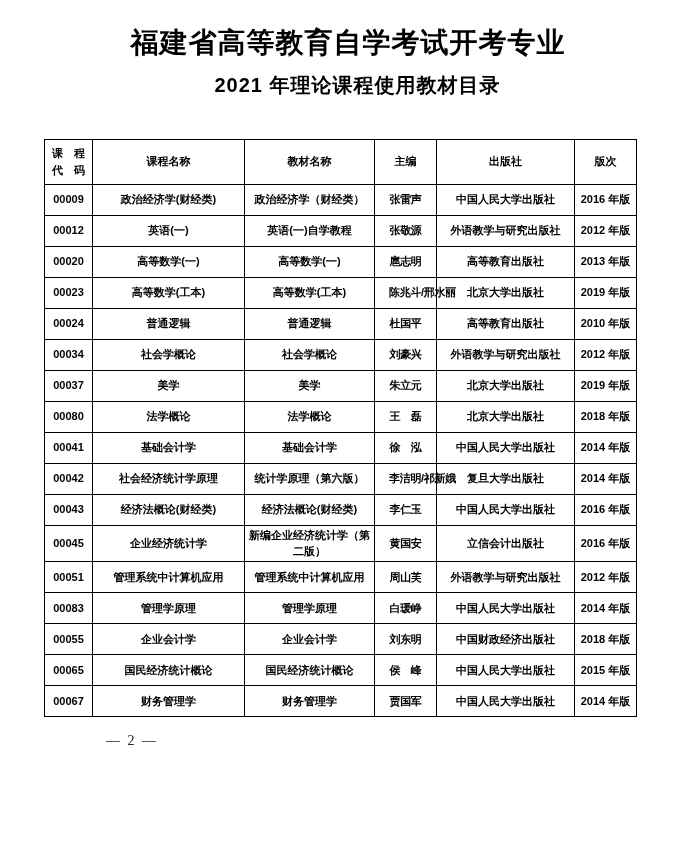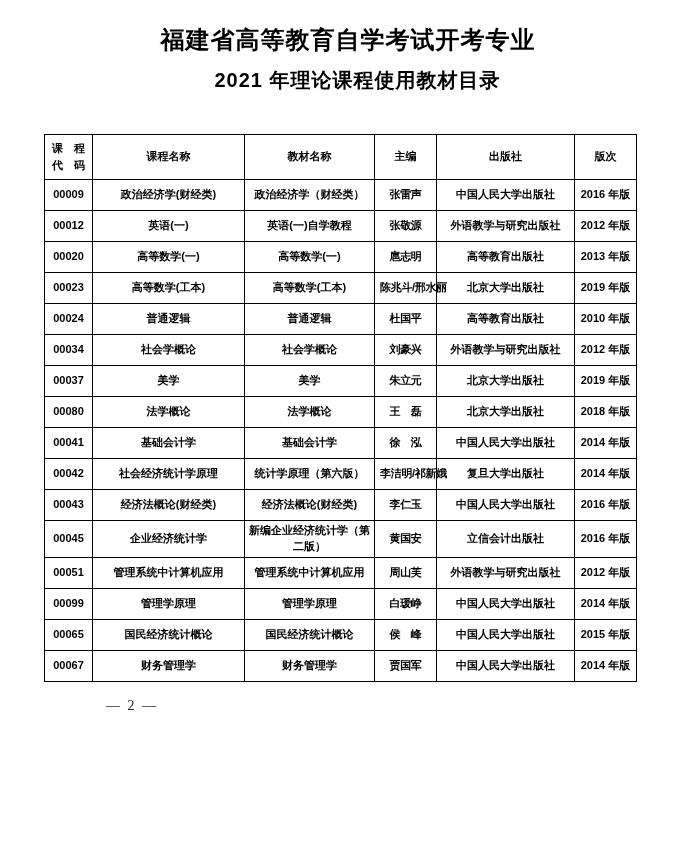--- a/index.html
+++ b/index.html
@@ -10,21 +10,21 @@
   body {
     width: 696px;
     height: 845px;
     position: relative;
     font-family: "Liberation Sans", "DejaVu Sans", sans-serif;
     color: #000;
     overflow: hidden;
   }
   .doc-title {
     text-align: center;
-    font-size: 24px;
+    font-size: 28px;
     font-weight: bold;
     margin: 26px 0 0 0;
     letter-spacing: 1px;
     line-height: 1.2;
   }
   .doc-subtitle {
     text-align: center;
     font-size: 20px;
     font-weight: bold;
     margin: 13px 0 0 0;
@@ -49,21 +49,21 @@
     line-height: 1.45;
     word-break: break-all;
   }
   table.catalog th {
     height: 40px;
   }
   table.catalog td {
     height: 26px;
   }
   table.catalog td.cell-editor {
-    padding: 2px 5px;
+    padding: 2px 14px;
     white-space: nowrap;
     letter-spacing: -0.3px;
   }
   .code-header-line {
     display: block;
     line-height: 1.5;
   }
   .page-number {
     margin: 16px 0 0 106px;
     font-family: "Liberation Serif", "DejaVu Serif", serif;
@@ -200,26 +200,34 @@
       </tr>
       <tr>
         <td class="cell-code">00051</td>
         <td class="cell-course">管理系统中计算机应用</td>
         <td class="cell-textbook">管理系统中计算机应用</td>
         <td class="cell-editor">周山芙</td>
         <td class="cell-publisher">外语教学与研究出版社</td>
         <td class="cell-edition">2012 年版</td>
       </tr>
       <tr>
-        <td class="cell-code">00099</td>
+        <td class="cell-code">00083</td>
         <td class="cell-course">管理学原理</td>
         <td class="cell-textbook">管理学原理</td>
         <td class="cell-editor">白瑗峥</td>
         <td class="cell-publisher">中国人民大学出版社</td>
         <td class="cell-edition">2014 年版</td>
+      </tr>
+      <tr>
+        <td class="cell-code">00055</td>
+        <td class="cell-course">企业会计学</td>
+        <td class="cell-textbook">企业会计学</td>
+        <td class="cell-editor">刘东明</td>
+        <td class="cell-publisher">中国财政经济出版社</td>
+        <td class="cell-edition">2018 年版</td>
       </tr>
       <tr>
         <td class="cell-code">00065</td>
         <td class="cell-course">国民经济统计概论</td>
         <td class="cell-textbook">国民经济统计概论</td>
         <td class="cell-editor">侯　峰</td>
         <td class="cell-publisher">中国人民大学出版社</td>
         <td class="cell-edition">2015 年版</td>
       </tr>
       <tr>

